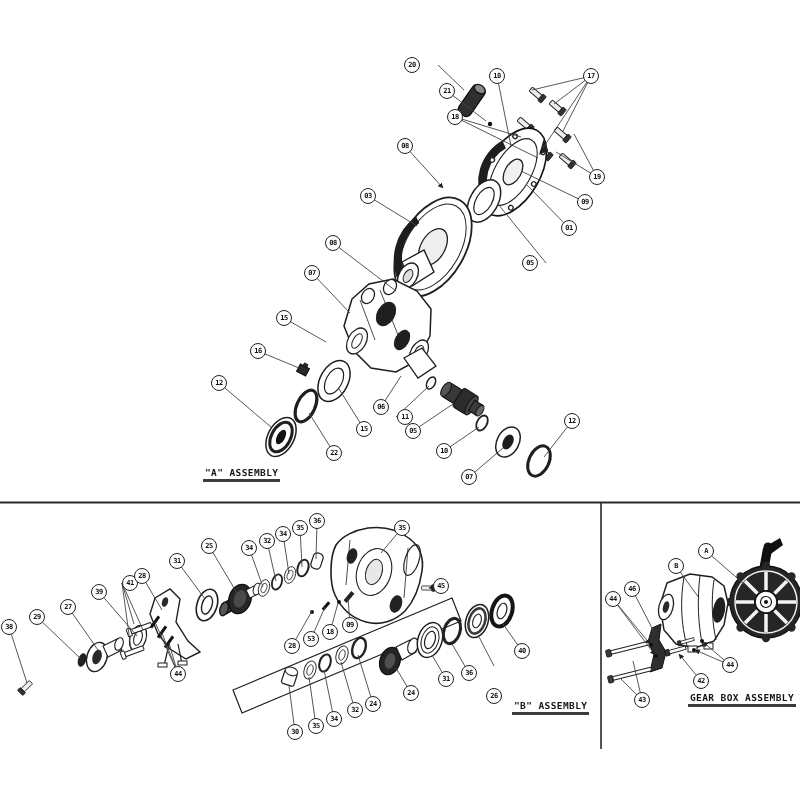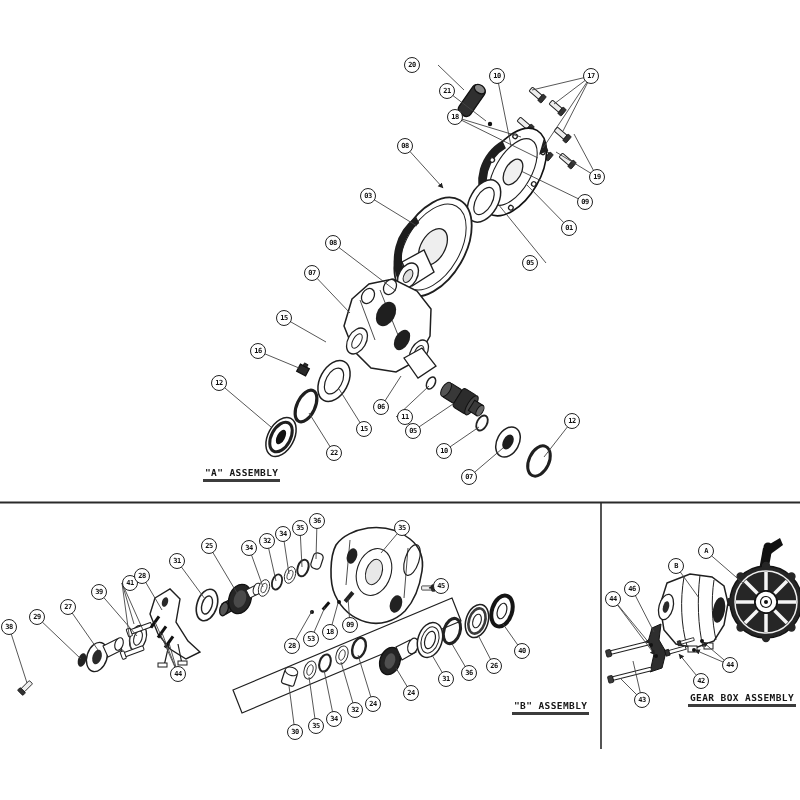--- a/index.html
+++ b/index.html
@@ -444,21 +444,21 @@
 <div class="balloon" style="left:322px;top:624px">18</div>
 <div class="balloon" style="left:342px;top:617px">09</div>
 <div class="balloon" style="left:287px;top:724px">30</div>
 <div class="balloon" style="left:308px;top:718px">35</div>
 <div class="balloon" style="left:326px;top:711px">34</div>
 <div class="balloon" style="left:347px;top:702px">32</div>
 <div class="balloon" style="left:365px;top:696px">24</div>
 <div class="balloon" style="left:403px;top:685px">24</div>
 <div class="balloon" style="left:438px;top:671px">31</div>
 <div class="balloon" style="left:461px;top:665px">36</div>
-<div class="balloon" style="left:486px;top:658px">26</div>
+<div class="balloon" style="left:486px;top:688px">26</div>
 <div class="balloon" style="left:514px;top:643px">40</div>
 
 <div class="balloon" style="left:698px;top:543px">A</div>
 <div class="balloon" style="left:668px;top:558px">B</div>
 <div class="balloon" style="left:624px;top:581px">46</div>
 <div class="balloon" style="left:605px;top:591px">44</div>
 <div class="balloon" style="left:722px;top:657px">44</div>
 <div class="balloon" style="left:693px;top:673px">42</div>
 <div class="balloon" style="left:634px;top:692px">43</div>
 

